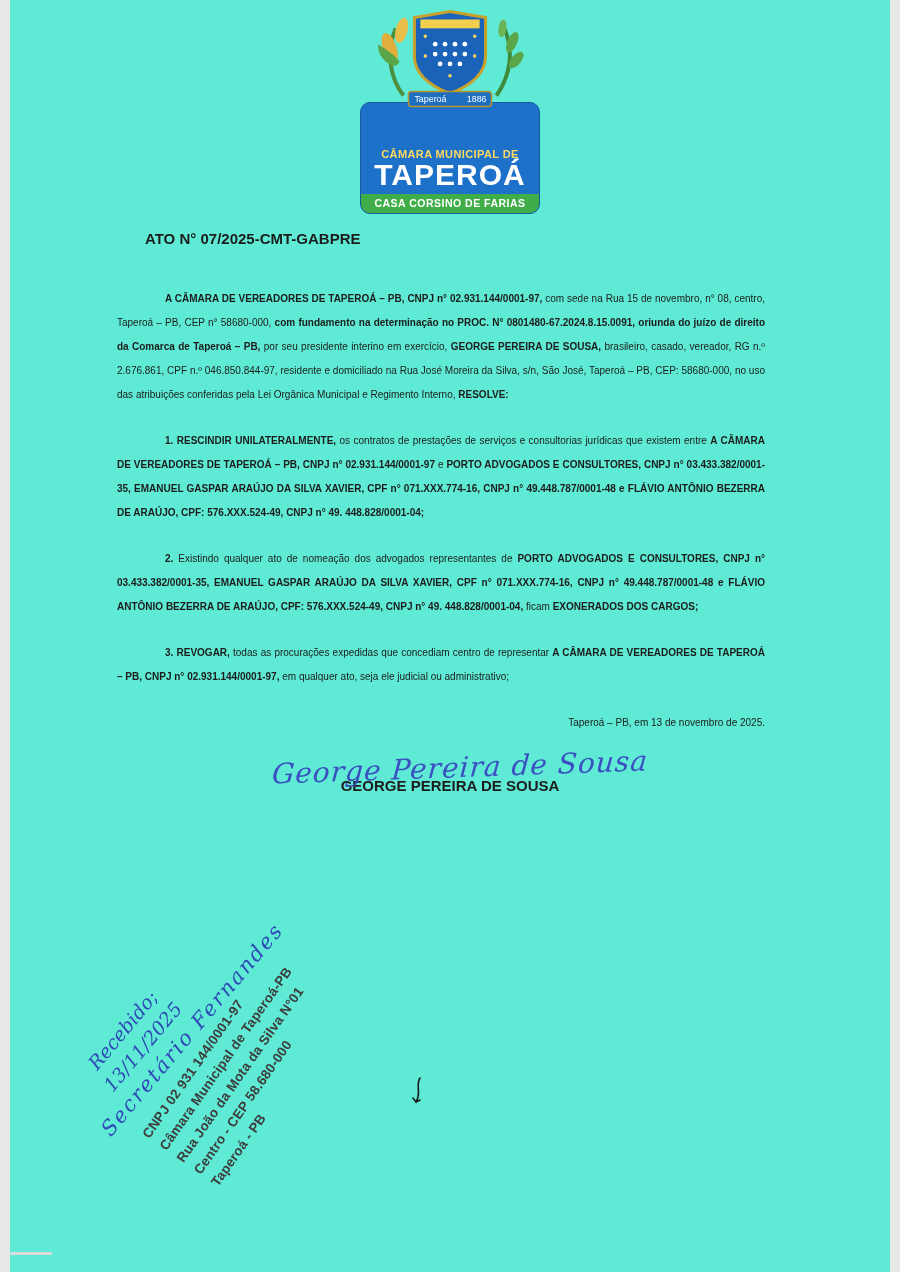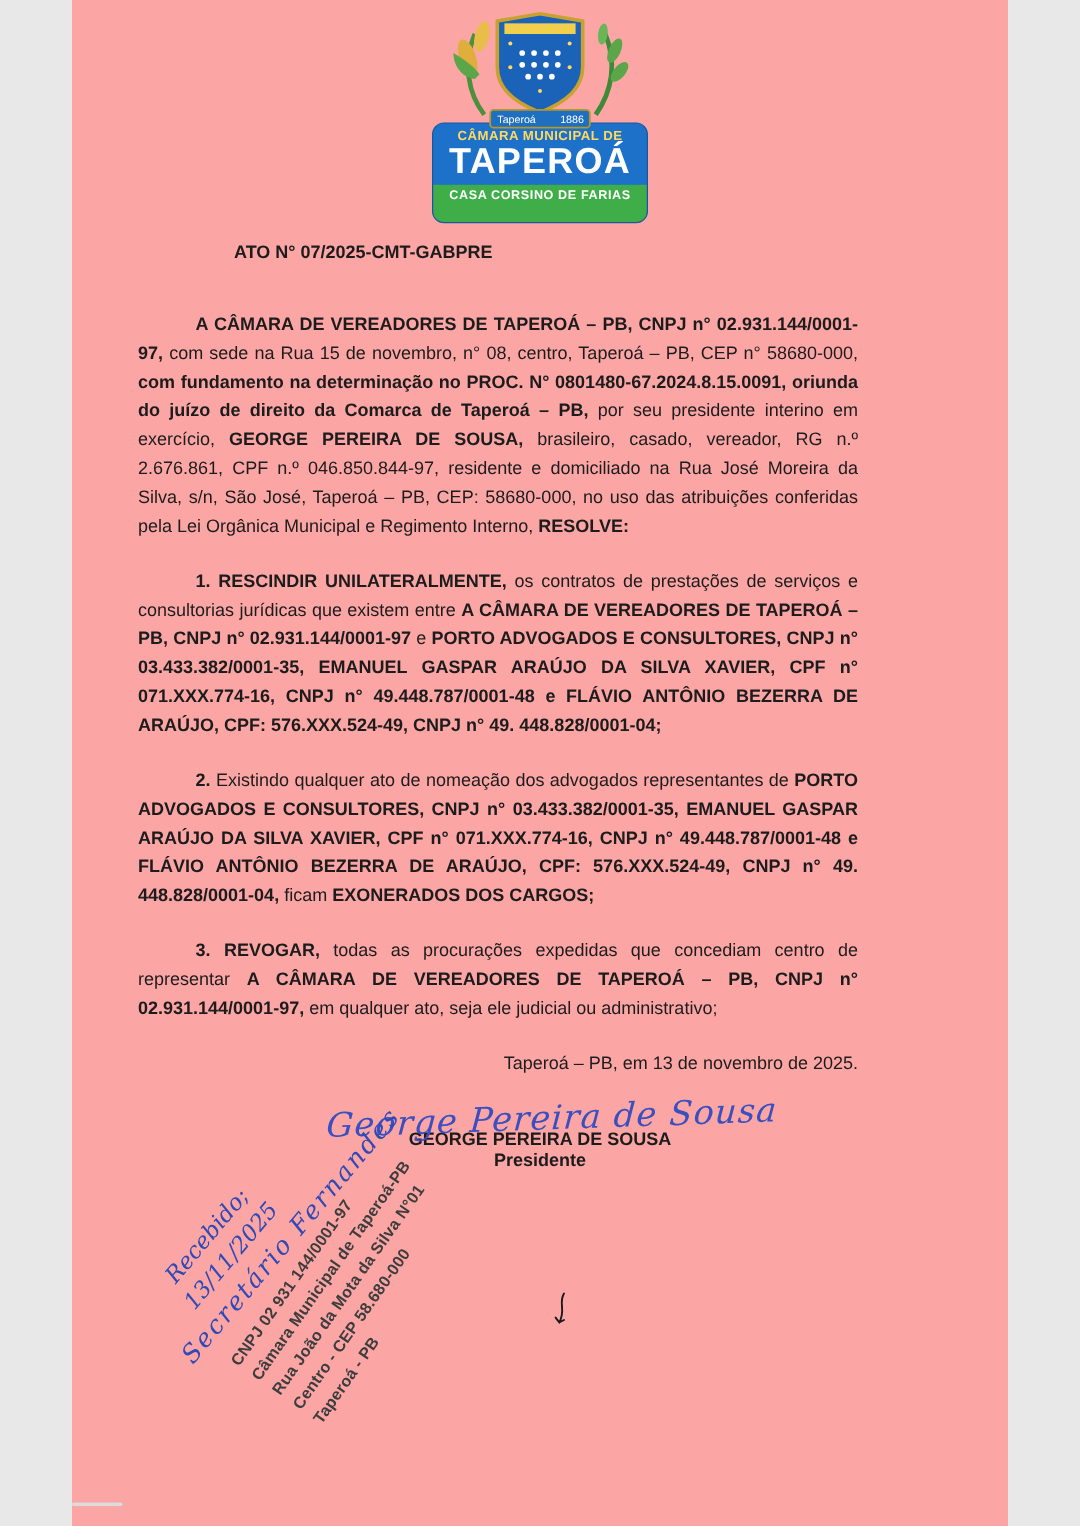--- a/index.html
+++ b/index.html
@@ -1,34 +1,34 @@
 <!DOCTYPE html>
 <html lang="pt"><head>
 <meta charset="utf-8">
 <style>
   html,body { margin:0; padding:0; background:#e8e8e8; }
   .page {
-    position:relative; width:780px; height:1272px; margin:0 auto;
-    background:#fca5a5; overflow:hidden;
+    position:relative; width:880px; height:1272px; margin:0 auto;
+    background:#5eead4; overflow:hidden;
     font-family:"Liberation Sans", sans-serif; color:#1c1c1c;
   }
   
   .letterhead { padding-top:6px; text-align:center; }
   .crest { display:block; margin:0 auto; }
   .org-banner {
     width:178px; margin:-8px auto 0; background:#1d71c9;
     border-radius:10px; overflow:hidden; border:1px solid #155a9e;
   }
-  .org-line1 { font-size:11px; font-weight:bold; color:#ffd95e; padding-top:5px; letter-spacing:.4px; }
+  .org-line1 { font-size:11px; font-weight:bold; color:#ffd95e; padding-top:5px; letter-spacing:.4px;margin-top:40px; }
   .org-name  { font-size:30px; font-weight:bold; color:#ffffff; line-height:1.02; letter-spacing:1px; }
-  .org-line3 { margin-top:3px; font-size:10.5px; font-weight:bold; color:#ffffff; background:#3fae49; padding:3px 0 16px; letter-spacing:.5px; }
+  .org-line3 { margin-top:3px; font-size:10.5px; font-weight:bold; color:#ffffff; background:#3fae49; padding:3px 0 4px; letter-spacing:.5px; }
   
   .doc-title  { text-align:center; font-weight:bold; font-size:15.5px; margin-top:20px; letter-spacing:.2px; }
   .act-number { margin:16px 0 0 135px; font-weight:bold; font-size:15px; }
-  .body-text  { margin:40px 125px 0 55px; font-size:15px; line-height:24px; text-align:justify; }
+  .body-text  { margin:40px 125px 0 107px; font-size:10px; line-height:24px; text-align:justify; }
   .para       { margin:0 0 22px; text-indent:48px; }
   .para b     { font-weight:bold; }
   .dateline   { text-align:right; margin:0; }
   
   .signature { position:relative; text-align:center; margin-top:16px; }
   .sig-hand {
     display:inline-block; font-family:"DejaVu Serif", serif; font-style:italic;
     color:#3a4fc0; font-size:28px; transform:rotate(-2deg) skewX(-6deg);
     letter-spacing:1px; margin-left:20px;
   }
@@ -116,21 +116,20 @@
     <p class="para"><b>A CÂMARA DE VEREADORES DE TAPEROÁ – PB, CNPJ n° 02.931.144/0001-97,</b><span> com sede na Rua 15 de novembro, n° 08, centro, Taperoá – PB, CEP n° 58680-000, </span><b>com fundamento na determinação no PROC. N° 0801480-67.2024.8.15.0091, oriunda do juízo de direito da Comarca de Taperoá – PB,</b><span> por seu presidente interino em exercício, </span><b>GEORGE PEREIRA DE SOUSA,</b><span> brasileiro, casado, vereador, RG n.º 2.676.861, CPF n.º 046.850.844-97, residente e domiciliado na Rua José Moreira da Silva, s/n, São José, Taperoá – PB, CEP: 58680-000, no uso das atribuições conferidas pela Lei Orgânica Municipal e Regimento Interno,  </span><b>RESOLVE:</b></p>
     <p class="para"><b>1. RESCINDIR UNILATERALMENTE,</b><span> os contratos de prestações de serviços e consultorias jurídicas que existem entre </span><b>A CÂMARA DE VEREADORES DE TAPEROÁ – PB, CNPJ n° 02.931.144/0001-97</b><span> e </span><b>PORTO ADVOGADOS E CONSULTORES, CNPJ n° 03.433.382/0001-35, EMANUEL GASPAR ARAÚJO DA SILVA XAVIER, CPF n° 071.XXX.774-16, CNPJ n° 49.448.787/0001-48 e FLÁVIO ANTÔNIO BEZERRA DE ARAÚJO, CPF: 576.XXX.524-49, CNPJ n° 49. 448.828/0001-04;</b></p>
     <p class="para"><b>2.</b><span> Existindo qualquer ato de nomeação dos advogados representantes de </span><b>PORTO ADVOGADOS E CONSULTORES, CNPJ n° 03.433.382/0001-35, EMANUEL GASPAR ARAÚJO DA SILVA XAVIER, CPF n° 071.XXX.774-16, CNPJ n° 49.448.787/0001-48 e FLÁVIO ANTÔNIO BEZERRA DE ARAÚJO, CPF: 576.XXX.524-49, CNPJ n° 49. 448.828/0001-04,</b><span> ficam </span><b>EXONERADOS DOS CARGOS;</b></p>
     <p class="para"><b>3. REVOGAR,</b><span> todas as procurações expedidas que concediam centro de representar </span><b>A CÂMARA DE VEREADORES DE TAPEROÁ – PB, CNPJ n° 02.931.144/0001-97,</b><span> em qualquer ato, seja ele judicial ou administrativo;</span></p>
     <p class="dateline">Taperoá – PB, em 13 de novembro de 2025.</p>
   </main>
 
   <div class="signature">
     <div class="sig-hand">George Pereira de Sousa</div>
     <div class="sig-name">GEORGE PEREIRA DE SOUSA</div>
-    <div class="sig-role">Presidente</div>
   </div>
 
   <div class="received-note">
     <div class="rn-line">Recebido;</div>
     <div class="rn-line">13/11/2025</div>
     <div class="rn-line big">Secretário Fernandes</div>
   </div>
 
   <div class="stamp">
     <div>CNPJ 02 931 144/0001-97</div>

